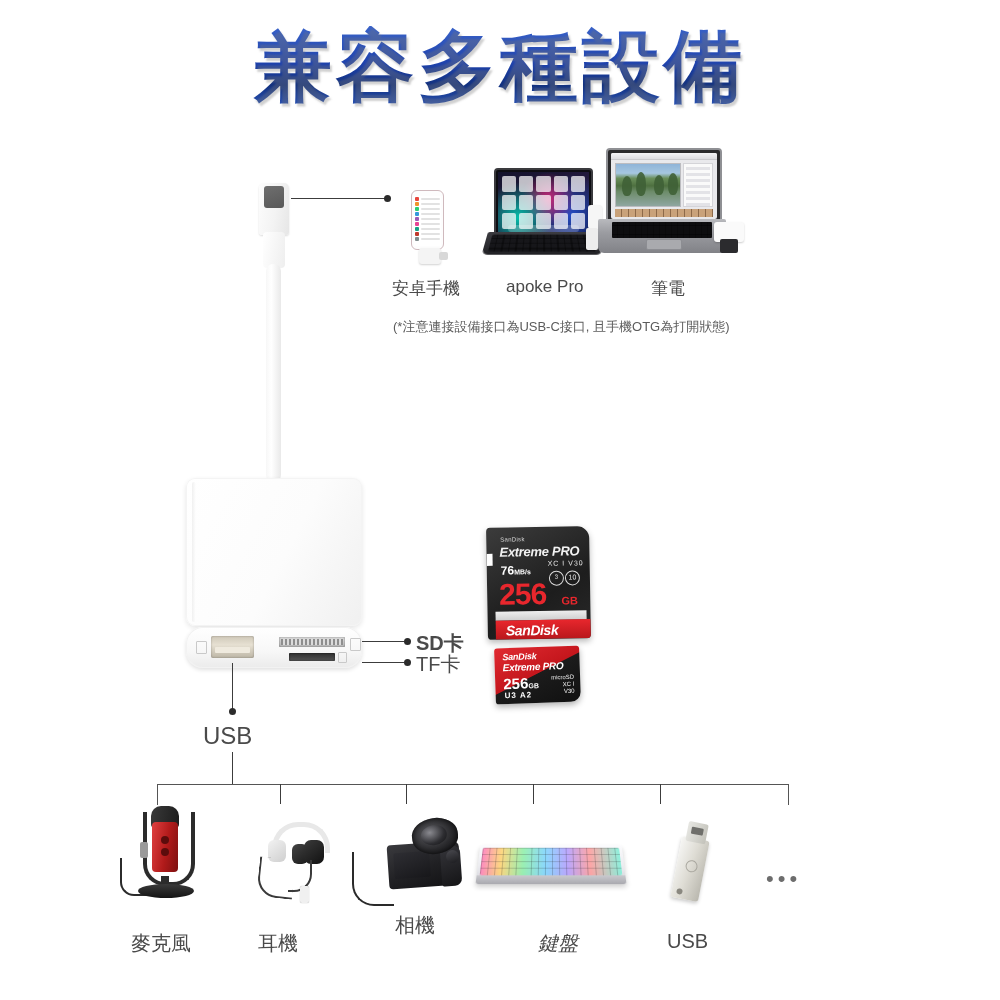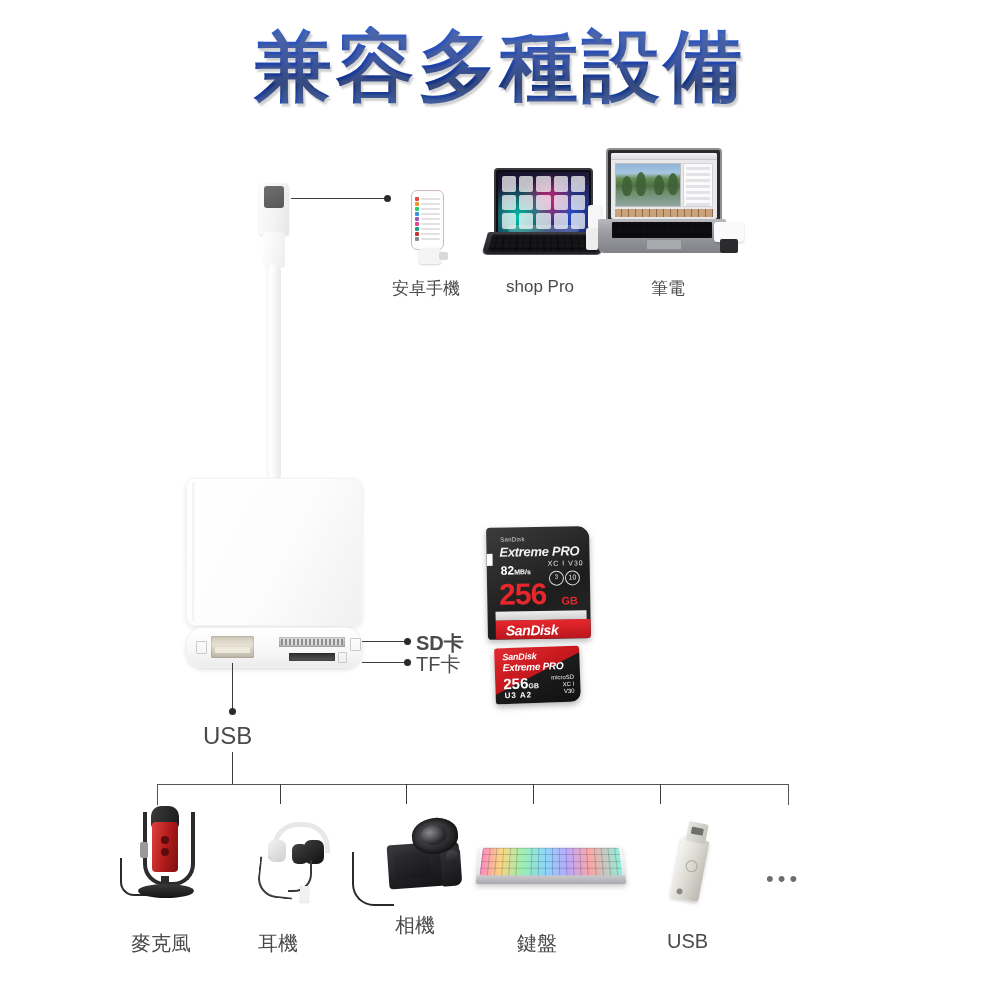--- a/index.html
+++ b/index.html
@@ -450,22 +450,23 @@
   </div>
   <div class="lap-base">
     <div class="lap-keys"></div>
     <div class="lap-track"></div>
   </div>
   <div class="lap-plug">
     <div class="blk"></div>
   </div>
 
   <div class="lbl" style="left:392px;top:277px;">安卓手機</div>
-  <div class="lbl" style="left:506px;top:277px;">shop Pro</div>
+  <div class="lbl" style="left:506px;top:277px;">apoke Pro</div>
   <div class="lbl" style="left:651px;top:277px;">筆電</div>
+  <div class="lbl sm" style="left:393px;top:318px;">(*注意連接設備接口為USB-C接口, 且手機OTG為打開狀態)</div>
 
   <div class="adapter">
     <div class="edge"></div>
   </div>
   <div class="portbar"></div>
   <div class="usbport"></div>
   <div class="micon" style="left:196px;top:641px;"></div>
   <div class="sdslot"></div>
   <div class="tfslot"></div>
   <div class="micon" style="left:350px;top:638px;"></div>
@@ -480,21 +481,21 @@
   <div class="lbl big" style="left:416px;top:651px;">TF卡</div>
 
   <div class="vline" style="left:232px;top:663px;height:48px;"></div>
   <div class="dot" style="left:229px;top:708px;"></div>
   <div class="lbl" style="left:203px;top:722px;font-size:24px;">USB</div>
 
   <div class="sdcard">
     <div class="notch"></div>
     <div class="brand">SanDisk</div>
     <div class="model">Extreme PRO</div>
-    <div class="speed"><span>82</span><small>MB/s</small></div>
+    <div class="speed"><span>76</span><small>MB/s</small></div>
     <div class="marks">XC I V30</div>
     <div class="circ2">3</div>
     <div class="circ">10</div>
     <div class="cap">256</div>
     <div class="capu">GB</div>
     <div class="greybar"></div>
     <div class="redbar">
         <span>SanDisk</span>
       </div>
   </div>
@@ -555,17 +556,17 @@
   <div class="usbs">
     <div class="tip"></div>
     <div class="logo"></div>
     <div class="hole"></div>
   </div>
   <div class="dots3">•••</div>
 
   <div class="lbl big" style="left:131px;top:930px;">麥克風</div>
   <div class="lbl big" style="left:258px;top:930px;">耳機</div>
   <div class="lbl big" style="left:395px;top:912px;">相機</div>
-  <div class="lbl big" style="left:517px;top:930px;">鍵盤</div>
+  <div class="lbl big" style="left:538px;top:930px;font-style:italic;">鍵盤</div>
   <div class="lbl big" style="left:667px;top:930px;">USB</div>
 
 
 </div>
 
 </body></html>

